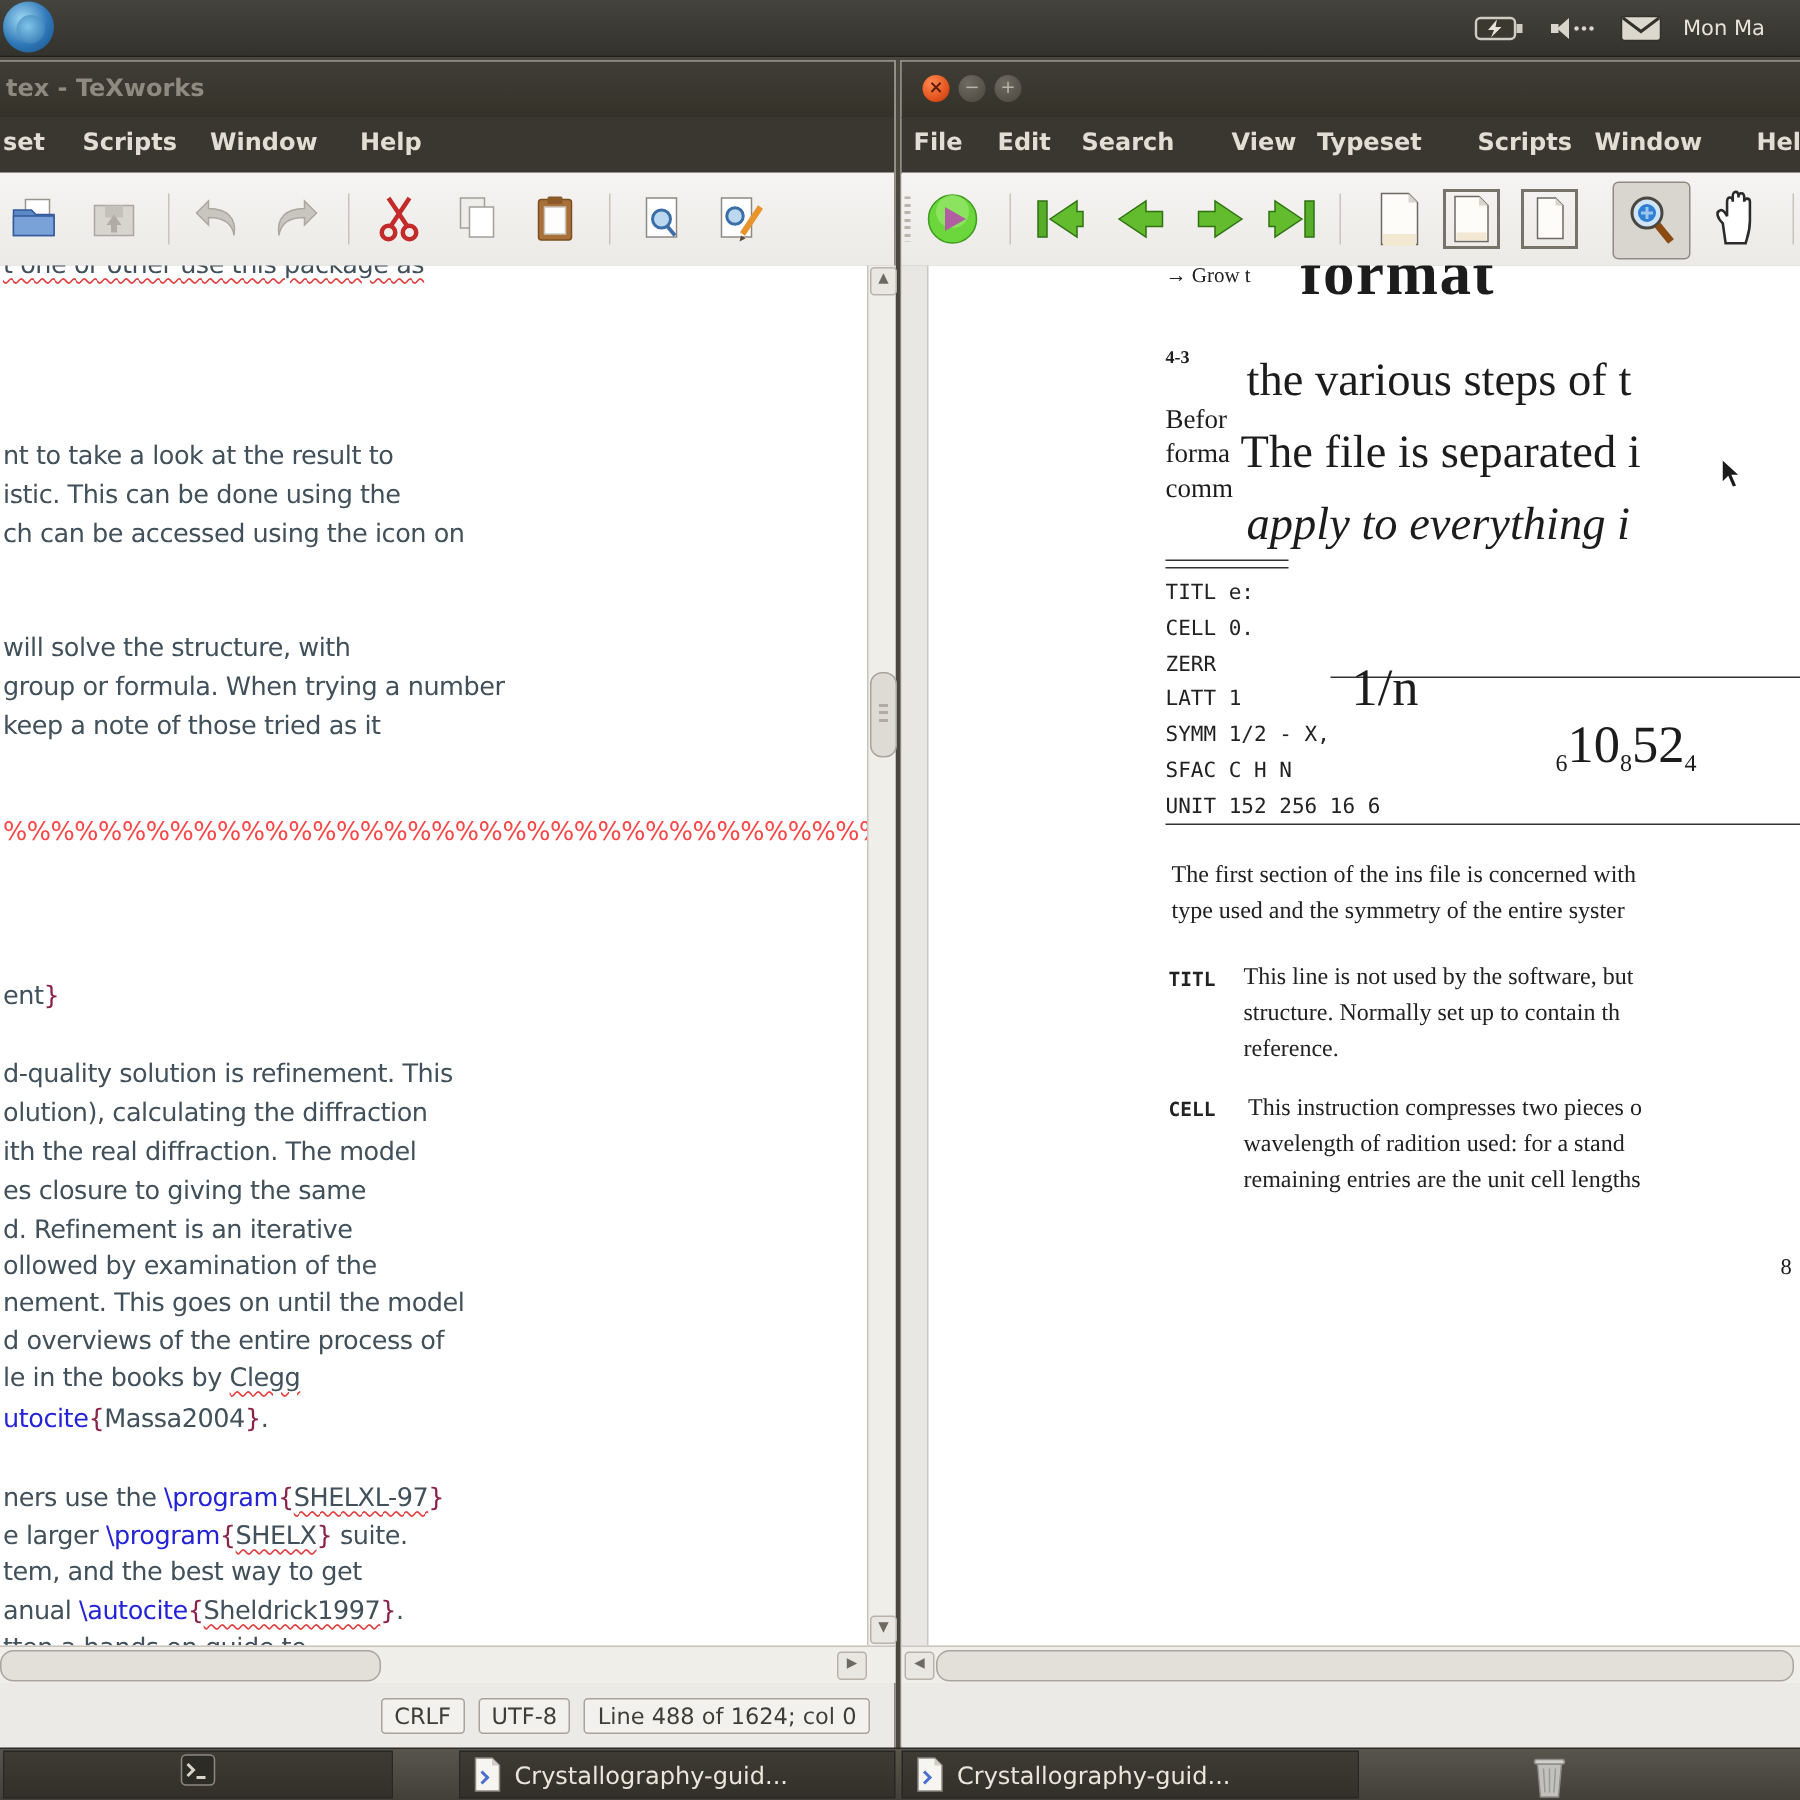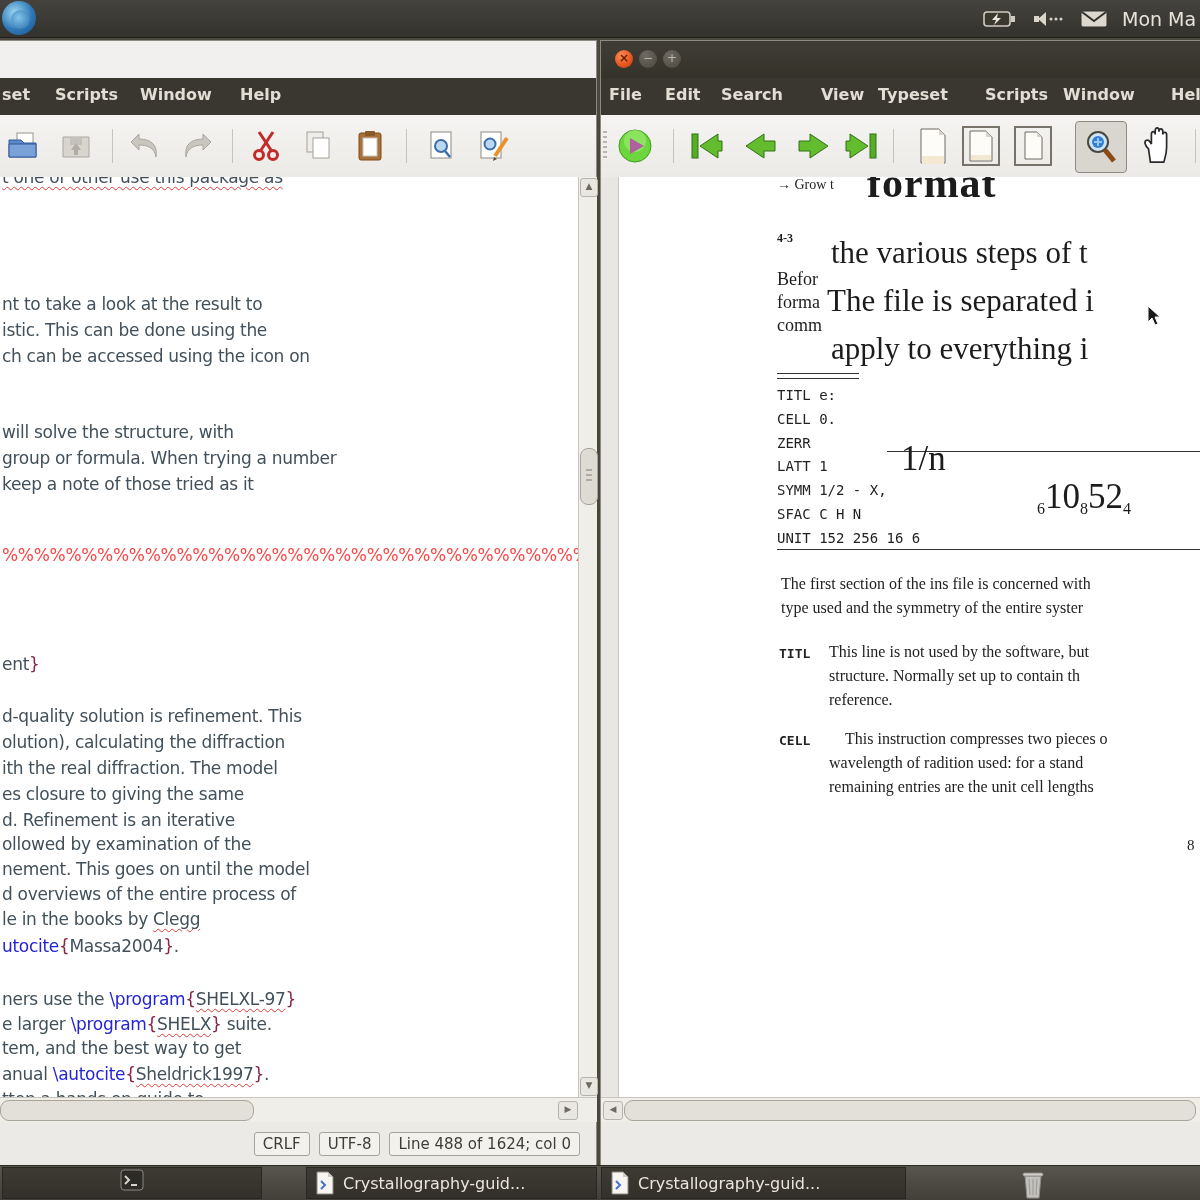--- a/index.html
+++ b/index.html
@@ -8,21 +8,21 @@
   
   .top-panel{position:absolute;left:0;top:0;width:1200px;height:37px;
     background:linear-gradient(#45433e,#34322d);border-bottom:1px solid #211f1c;}
   .ff-icon{position:absolute;left:2px;top:1px;width:34px;height:34px;border-radius:50%;
     background:radial-gradient(circle at 38% 35%,#9fd9f2,#2f78b8 55%,#174f84);overflow:hidden;}
   .ff-icon::before{content:"";position:absolute;left:-4px;top:-5px;width:40px;height:40px;border-radius:50%;
     background:conic-gradient(from 160deg,#ff910 0 120deg,#e05e00 120deg 170deg,transparent 170deg 360deg);}
   .ff-icon::after{content:"";position:absolute;left:9px;top:9px;width:19px;height:19px;border-radius:50%;
     background:radial-gradient(circle at 40% 40%,#7fc5ea,#2a6ca8);}
   .panel-right{position:absolute;right:0;top:0;height:37px;display:flex;align-items:center;gap:14px;}
-  .clock{color:#e7e3d9;font-size:19px;white-space:nowrap;width:78px;overflow:hidden;}
+  .clock{color:#e7e3d9;font-size:14px;white-space:nowrap;width:78px;overflow:hidden;}
   
   .win{position:absolute;top:40px;height:1125px;background:#f1f0ee;border:1px solid #8e8a82;box-sizing:border-box;}
   .win-editor{left:0;width:597px;border-left:none;}
   .win-pdf{left:600px;width:600px;border-right:none;}
   .titlebar{position:absolute;left:0;top:0;right:0;height:37px;
     background:linear-gradient(#403d37,#353229);border-bottom:1px solid #26241f;}
   .title{position:absolute;top:8px;font-size:16px;font-weight:bold;white-space:nowrap;}
   .win-editor .title{left:4px;color:#8f8a80;}
   .win-pdf .title{left:112px;color:#ece8e0;}
   .wbtns{position:absolute;left:14px;top:9px;display:flex;gap:6px;}
@@ -115,20 +115,23 @@
         <svg width="28" height="20" viewBox="0 0 28 20">
             <rect x="1" y="2" width="26" height="16" rx="2" fill="#dcd8ce" stroke="#33312b"></rect>
             <polyline points="2,3 14,12 26,3" fill="none" stroke="#33312b" stroke-width="2"></polyline>
           </svg>
       </span>
       <span class="clock">Mon Ma</span>
     </div>
   </div>
 
   <div class="win win-editor">
+    <div class="titlebar">
+      <span class="title">tex - TeXworks</span>
+    </div>
     <div class="menubar">
       <span class="menu-item" style="left:2px">set</span>
       <span class="menu-item" style="left:55px">Scripts</span>
       <span class="menu-item" style="left:140px">Window</span>
       <span class="menu-item" style="left:240px">Help</span>
     </div>
     <div class="toolbar">
       <div class="tbtn" style="left:4px">
         <svg width="34" height="30" viewBox="0 0 34 30">
             <rect x="10" y="2" width="16" height="20" fill="#fff" stroke="#9a968e"></rect>
@@ -333,21 +336,21 @@
         <div class="pp pdf-head-big" style="left:248px;top:-18px">format</div>
         <div class="pp pdf-secnum" style="left:158px;top:54px">4-3</div>
         <div id="pdf-margin">
             <div class="pp pdf-margin-word" style="left: 158px; top: 92px;">Befor</div>
             <div class="pp pdf-margin-word" style="left: 158px; top: 115px;">forma</div>
             <div class="pp pdf-margin-word" style="left: 158px; top: 138px;">comm</div>
           </div>
         <div id="pdf-big">
             <div class="pp pdf-big-line" style="left: 212px; top: 58px;">the various steps of t</div>
             <div class="pp pdf-big-line" style="left: 208px; top: 106px;">The file is separated i</div>
-            <div class="pp pdf-big-line" style="left: 212px; top: 154px;">apply to everything i</div>
+            <div class="pp pdf-big-line" style="left: 212px; top: 154px; font-style: italic;">apply to everything i</div>
           </div>
         <div class="rule" style="left:158px;top:196px;width:82px"></div>
         <div class="rule" style="left:158px;top:201px;width:82px"></div>
         <div class="rule" style="left:268px;top:274px;width:315px"></div>
         <div id="pdf-mono" class="mono">
             <div class="pp pdf-mono-line mono" style="left: 158px; top: 210px;">TITL e:</div>
             <div class="pp pdf-mono-line mono" style="left: 158px; top: 234px;">CELL 0.</div>
             <div class="pp pdf-mono-line mono" style="left: 158px; top: 258px;">ZERR</div>
             <div class="pp pdf-mono-line mono" style="left: 158px; top: 281px;">LATT  1</div>
             <div class="pp pdf-mono-line mono" style="left: 158px; top: 305px;">SYMM  1/2 - X,</div>
@@ -360,21 +363,21 @@
         <div id="pdf-para">
             <div class="pp pdf-para-line" style="left: 162px; top: 398px;">The first section of the ins file is concerned with</div>
             <div class="pp pdf-para-line" style="left: 162px; top: 422px;">type used and the symmetry of the entire syster</div>
           </div>
         <div id="pdf-items">
             <div class="pp pdf-item-label mono" style="left: 160px; top: 469px;">TITL</div>
             <div class="pp pdf-item-line" style="left: 210px; top: 466px;">This line is not used by the software, but</div>
             <div class="pp pdf-item-line" style="left: 210px; top: 490px;">structure.  Normally set up to contain th</div>
             <div class="pp pdf-item-line" style="left: 210px; top: 514px;">reference.</div>
             <div class="pp pdf-item-label mono" style="left: 160px; top: 556px;">CELL</div>
-            <div class="pp pdf-item-line" style="left: 226px; top: 553px;">This instruction compresses two pieces o</div>
+            <div class="pp pdf-item-line" style="left: 213px; top: 553px;">This instruction compresses two pieces o</div>
             <div class="pp pdf-item-line" style="left: 210px; top: 577px;">wavelength of radition used:  for a stand</div>
             <div class="pp pdf-item-line" style="left: 210px; top: 601px;">remaining entries are the unit cell lengths</div>
           </div>
         <div class="pp pdf-pageno" style="left:568px;top:660px">8</div>
         <svg style="position:absolute;left:528px;top:128px" width="16" height="22" viewBox="0 0 16 22">
             <polygon points="1,1 1,17 5,13 8,20 11,19 8,12 13,12" fill="#1a1a1a" stroke="#fff" stroke-width="1"></polygon>
           </svg>
       </div>
     </div>
     <div class="hscroll" style="left:0;top:1056px;width:600px;">

